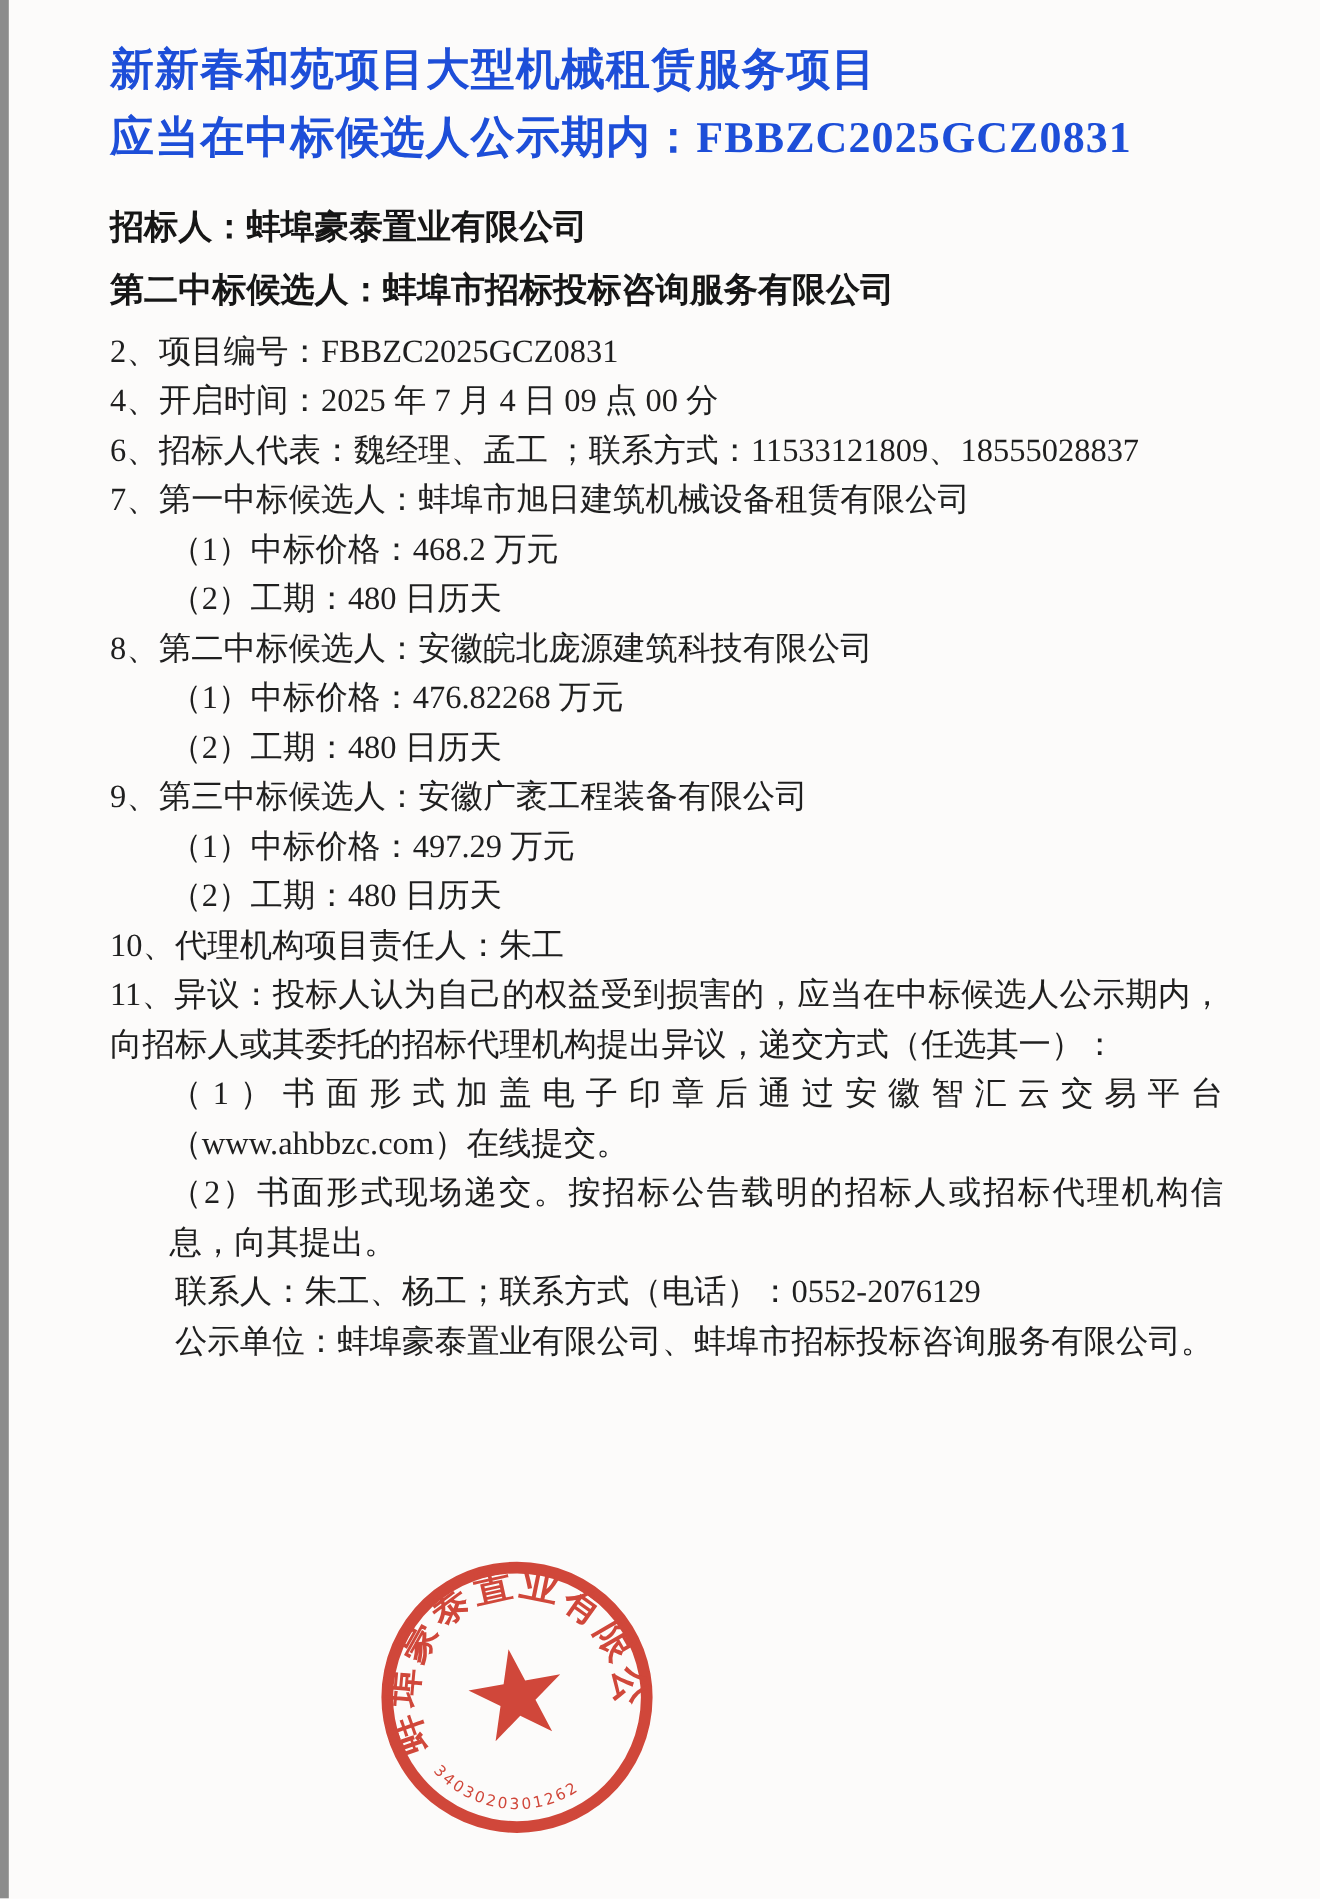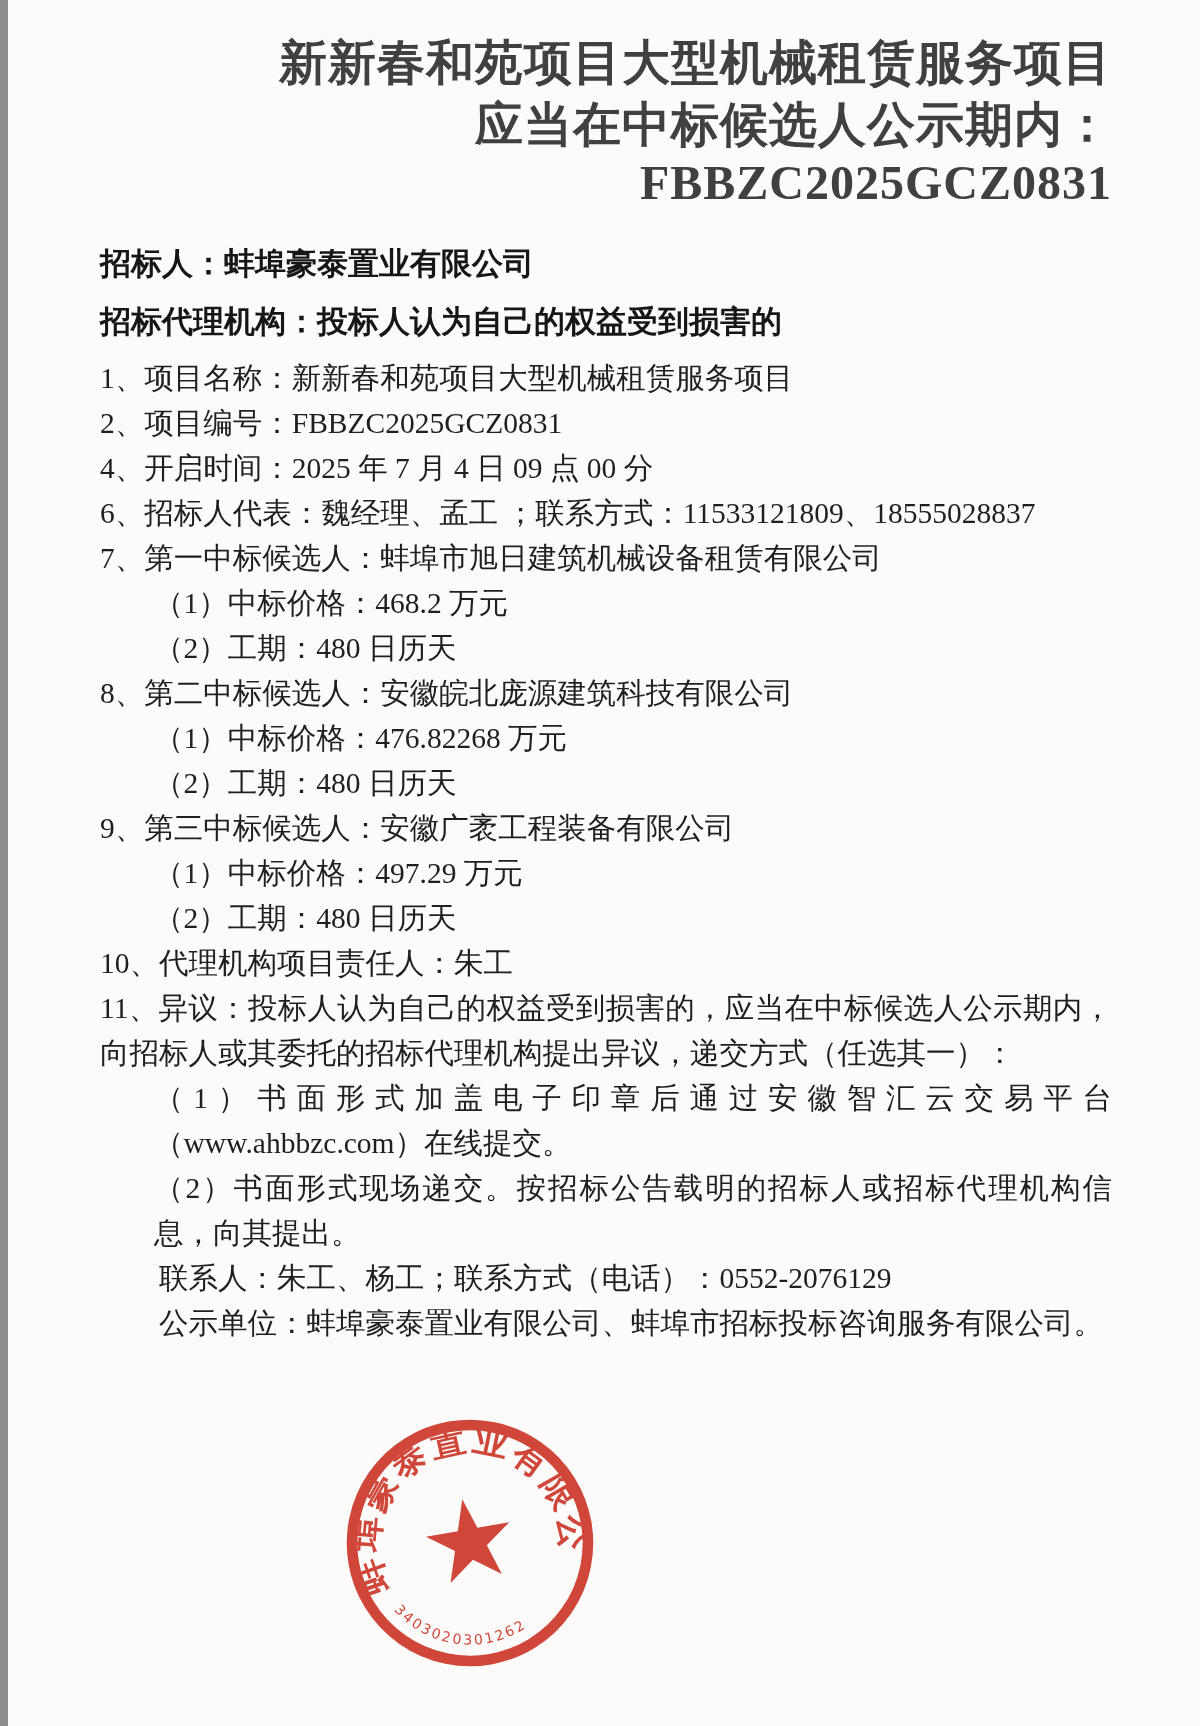--- a/index.html
+++ b/index.html
@@ -4,21 +4,21 @@
 <style>
   html,body{margin:0;padding:0;}
   body{
     width:1200px;height:1726px;position:relative;overflow:hidden;
     background:#fcfbfa;
     font-family:"Liberation Serif","DejaVu Serif",serif;
     color:#1f1f1f;
   }
   .edge-strip{position:absolute;left:0;top:0;width:8px;height:1726px;background:#8c8c8c;}
   .doc{padding:34px 88px 0 100px;}
-  .title{font-size:48px;font-weight:700;line-height:58px;text-align:right;color:#404040;letter-spacing:1px;}
+  .title{font-size:40px;font-weight:700;line-height:58px;text-align:left;color:#1d4ed8;letter-spacing:1px;}
   .title.second{margin-top:4px;}
   .bold-line{font-size:31px;font-weight:700;line-height:44px;color:#161616;}
   .bold-line.first{margin-top:30px;}
   .bold-line.second{margin-top:14px;}
   .body-lines{margin-top:12px;font-size:29.5px;line-height:45px;}
   .ln{text-align:left;}
   .para{text-align:justify;text-justify:inter-ideograph;}
   .sub{padding-left:6px;margin-left:48px;}
   .indent{text-indent:2em;}
   .seal{
@@ -31,24 +31,23 @@
 </head>
 <body>
 
 <div class="edge-strip"></div>
 
 <div class="doc">
   <div class="title">新新春和苑项目大型机械租赁服务项目</div>
   <div class="title second">应当在中标候选人公示期内：FBBZC2025GCZ0831</div>
 
   <div class="bold-line first">招标人：蚌埠豪泰置业有限公司</div>
-  <div class="bold-line second">招标代理机构：投标人认为自己的权益受到损害的</div>
+  <div class="bold-line second">第二中标候选人：蚌埠市招标投标咨询服务有限公司</div>
 
   <div class="body-lines">
-    <div class="ln">1、项目名称：新新春和苑项目大型机械租赁服务项目</div>
     <div class="ln">2、项目编号：FBBZC2025GCZ0831</div>
     <div class="ln">4、开启时间：2025 年 7 月 4 日 09 点 00 分</div>
     <div class="ln">6、招标人代表：魏经理、孟工 ；联系方式：11533121809、18555028837</div>
     <div class="ln">7、第一中标候选人：蚌埠市旭日建筑机械设备租赁有限公司</div>
     <div class="ln sub">（1）中标价格：468.2 万元</div>
     <div class="ln sub">（2）工期：480 日历天</div>
     <div class="ln">8、第二中标候选人：安徽皖北庞源建筑科技有限公司</div>
     <div class="ln sub">（1）中标价格：476.82268 万元</div>
     <div class="ln sub">（2）工期：480 日历天</div>
     <div class="ln">9、第三中标候选人：安徽广袤工程装备有限公司</div>

